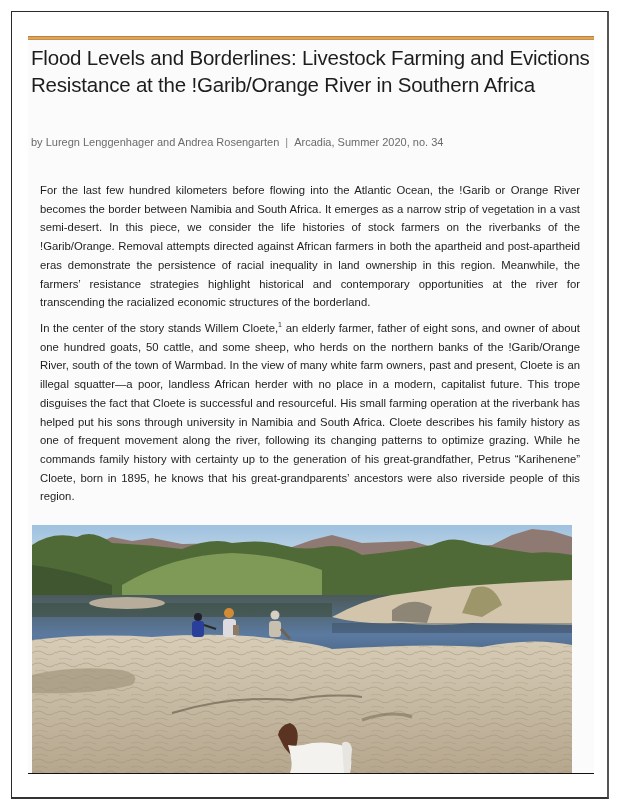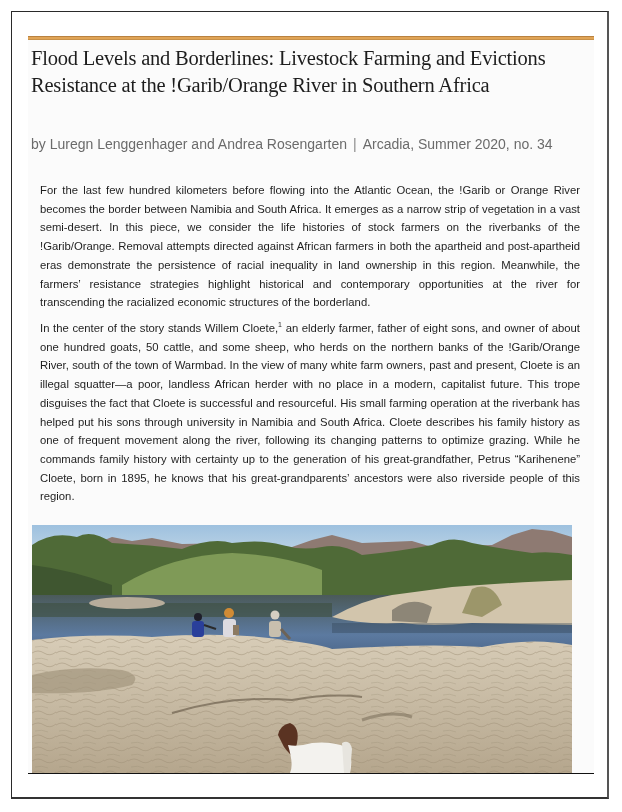--- a/index.html
+++ b/index.html
@@ -15,25 +15,25 @@
   .panel {
     position: absolute; left: 28px; top: 36px; width: 566px; height: 738px;
     background: #fbfbfb;
   }
   .accent-bar {
     position: absolute; left: 28px; top: 36px; width: 566px; height: 4px;
     background: #e0a456; border-top: 1px solid #b98240; border-bottom: 1px solid #c99148; box-sizing: border-box;
   }
   .title {
     position: absolute; left: 31px; top: 45px; width: 560px; margin: 0;
-    font-family: Liberation Serif, serif; font-weight: normal; font-size: 20.5px; line-height: 26.5px;
+    font-family: Liberation Sans, sans-serif; font-weight: normal; font-size: 20.5px; line-height: 26.5px;
     color: #1d1d1d; letter-spacing: -0.2px;
   }
   .byline {
-    position: absolute; left: 31px; top: 136px; font-size: 14px; color: #6b6b6b; white-space: nowrap;
+    position: absolute; left: 31px; top: 136px; font-size: 11px; color: #6b6b6b; white-space: nowrap;
   }
   .byline .sep { margin: 0 6px; color: #8a8a8a; }
   .body-text {
     position: absolute; left: 32px; width: 540px; margin: 8px;
     font-size: 11.3px; line-height: 18.7px; color: #1e1e1e; text-align: justify;
   }
   #p1 { top: 173px; }
   #p2 { top: 311px; }
   sup { font-size: 7px; line-height: 0; }
   .photo {

